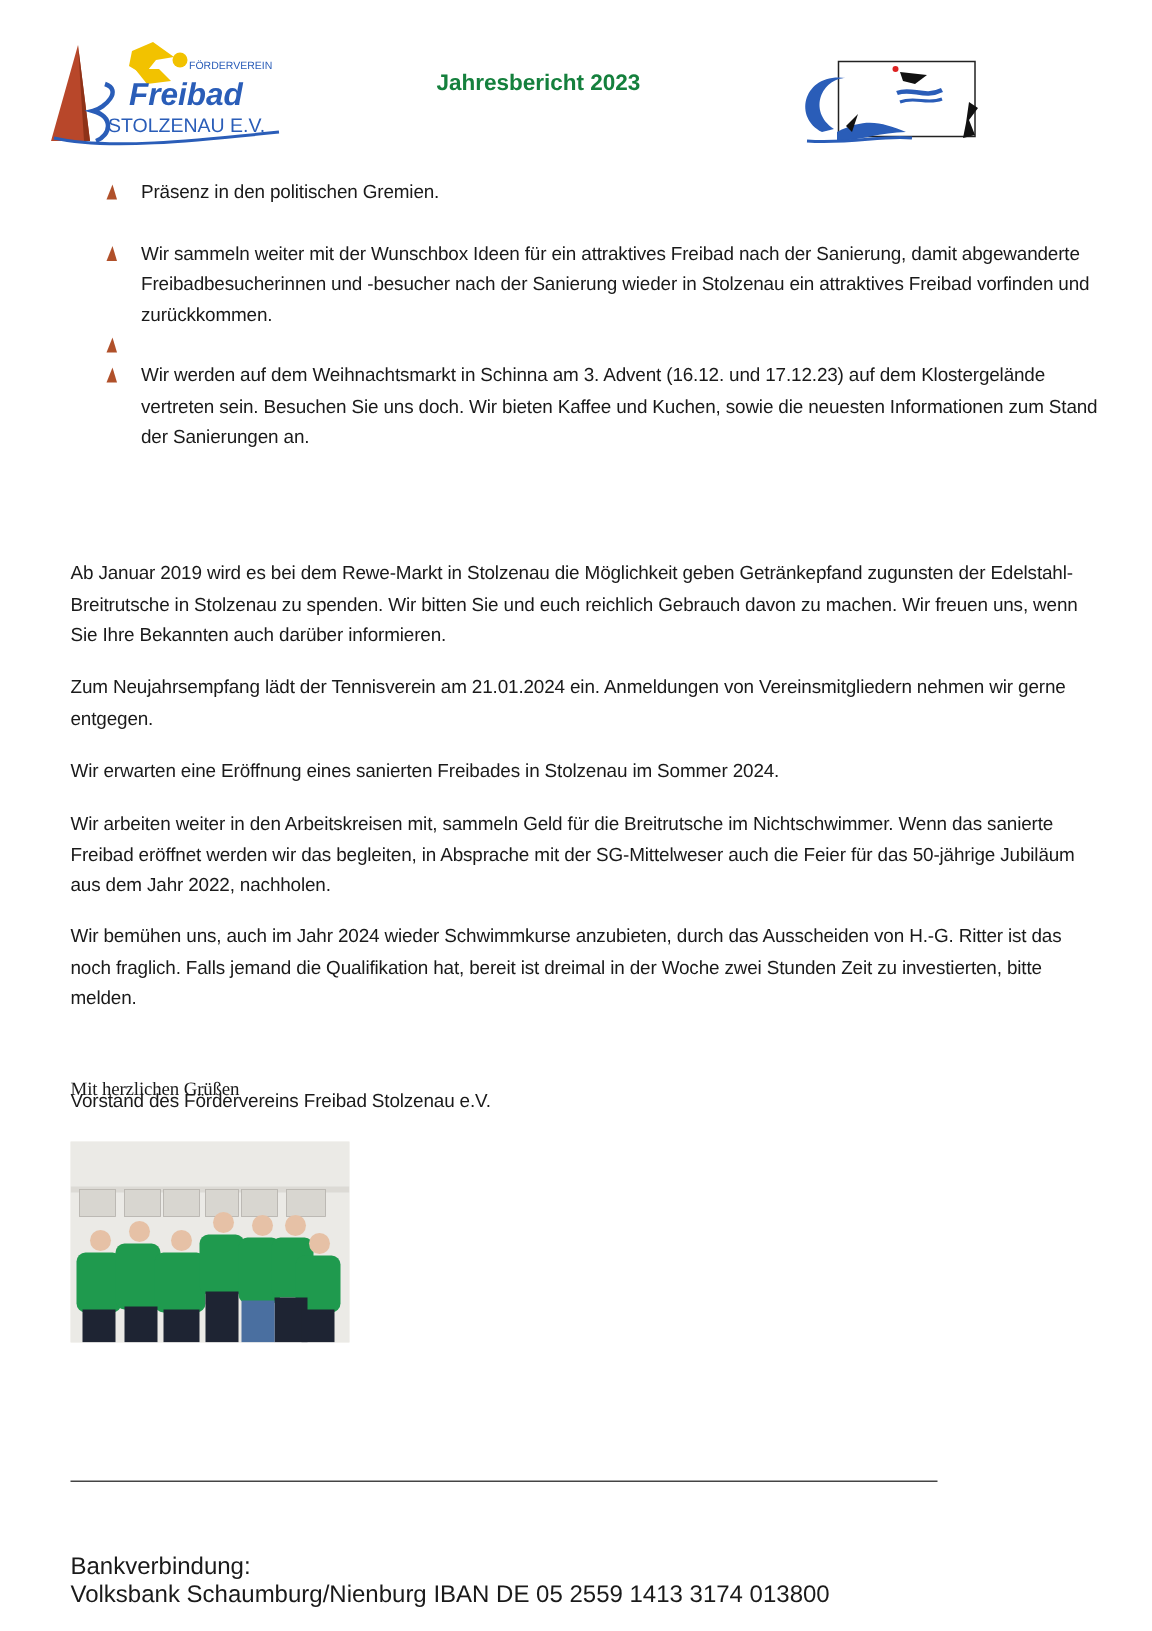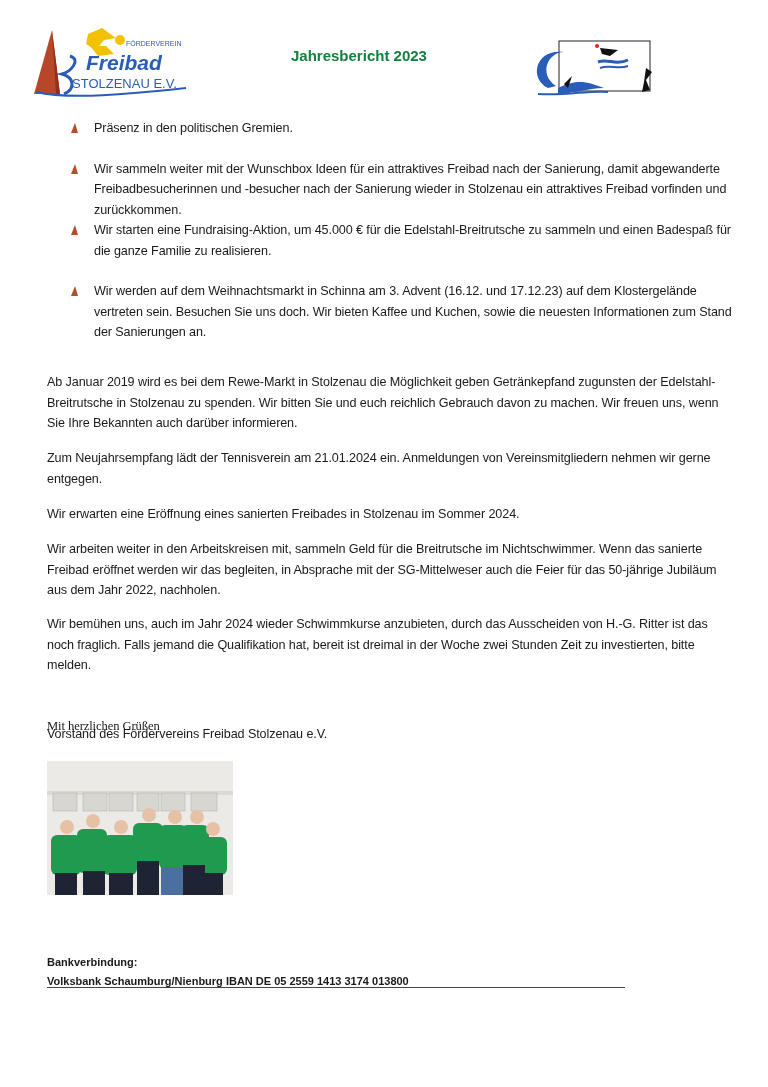--- a/index.html
+++ b/index.html
@@ -7,21 +7,21 @@
          font-family:"Liberation Sans", sans-serif; color:#1a1a1a; }
   .abs { position:absolute; }
   .txt { font-size:12.6px; line-height:20.5px; letter-spacing:-0.1px; }
   .title { left:291px; top:47px; font-size:15px; font-weight:bold; color:#15803d; }
   .bullet-list { left:70px; top:118px; width:670px; }
   .bullet { position:relative; padding-left:24px; }
   .bullet .mark { position:absolute; left:0; top:4px; width:10px; height:12px; }
   .para { left:47px; width:690px; }
   .photo { left:47px; top:761px; width:186px; height:134px; background:#e9e8e4; overflow:hidden; }
   .footer-line { left:47px; top:987px; width:578px; height:0; border-top:1px solid #444; }
-  .footer { left:47px; top:953px; font-size:11px; line-height:18.5px;font-weight:bold; }
+  .footer { left:47px; top:1036px; font-size:16px; line-height:18.5px; }
 </style>
 </head>
 <body>
 
 <div class="abs" style="left:30px;top:24px;width:160px;height:76px;">
   <svg width="160" height="76" viewBox="0 0 160 76">
     <polygon points="4,70 22,6 30,70" fill="#b8472a"></polygon>
     <polygon points="22,6 30,70 26,70" fill="#8e3218"></polygon>
     <path d="M58,10 L72,4 L86,14 L74,16 L66,26 L56,20 Z" fill="#f2c200"></path>
     <path d="M60,22 L76,22 L84,30 L68,32 Z" fill="#f2c200"></path>
@@ -61,21 +61,20 @@
   <div class="bullet" style="">
     <svg class="mark" viewBox="0 0 10 12">
         <polygon points="1,11 5,1 8,11" fill="#b0502a"></polygon>
       </svg>
     <span>Wir sammeln weiter mit der Wunschbox Ideen für ein attraktives Freibad nach der Sanierung, damit abgewanderte Freibadbesucherinnen und -besucher nach der Sanierung wieder in Stolzenau ein attraktives Freibad vorfinden und zurückkommen.</span>
   </div>
   <div class="bullet" style="margin-bottom:20px;">
     <svg class="mark" viewBox="0 0 10 12">
         <polygon points="1,11 5,1 8,11" fill="#b0502a"></polygon>
       </svg>
-    <span>Wir starten eine Fundraising-Aktion, um 45.000 € für die Edelstahl-Breitrutsche zu sammeln und einen Badespaß für die ganze Familie zu realisieren.</span>
   </div>
   <div class="bullet">
     <svg class="mark" viewBox="0 0 10 12">
         <polygon points="1,11 5,1 8,11" fill="#b0502a"></polygon>
       </svg>
     <span>Wir werden auf dem Weihnachtsmarkt in Schinna am 3. Advent (16.12. und 17.12.23) auf dem Klostergelände vertreten sein. Besuchen Sie uns doch. Wir bieten Kaffee und Kuchen, sowie die neuesten Informationen zum Stand der Sanierungen an.</span>
   </div>
 </div>
 
 <div class="abs para txt" style="top:372px;">Ab Januar 2019 wird es bei dem Rewe-Markt in Stolzenau die Möglichkeit geben Getränkepfand zugunsten der Edelstahl-Breitrutsche in Stolzenau zu spenden. Wir bitten Sie und euch reichlich Gebrauch davon zu machen. Wir freuen uns, wenn Sie Ihre Bekannten auch darüber informieren.</div>

